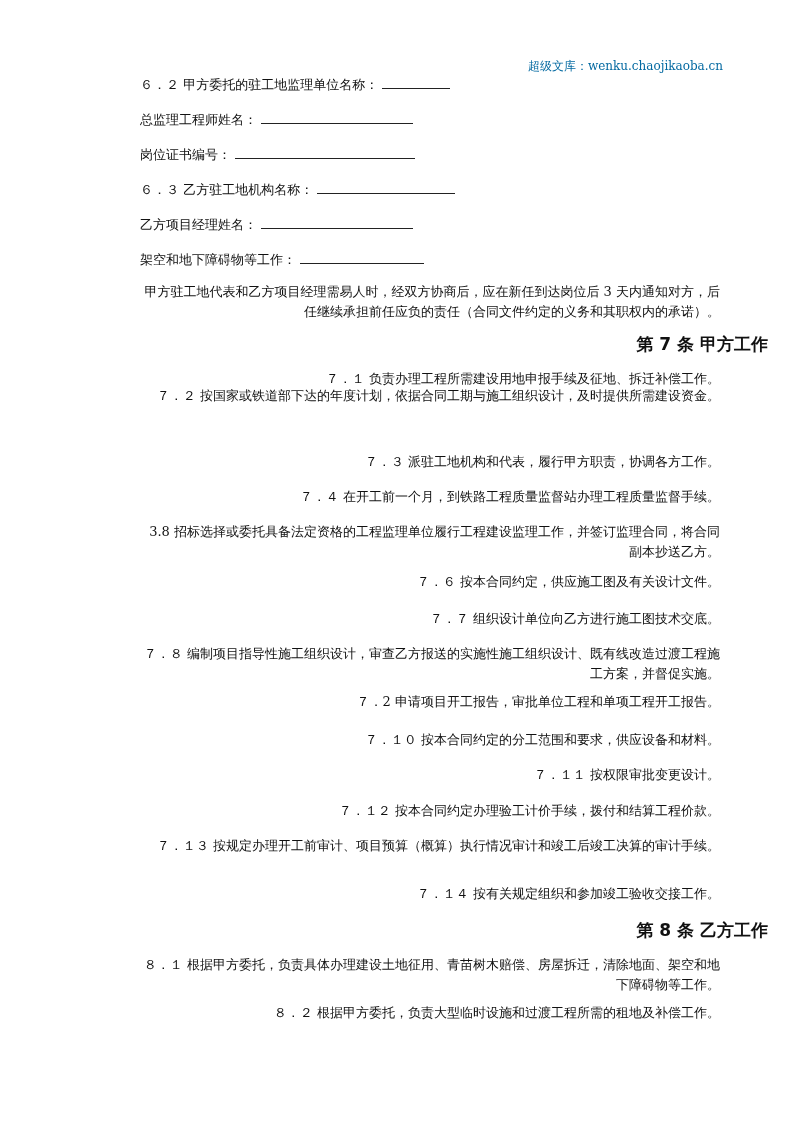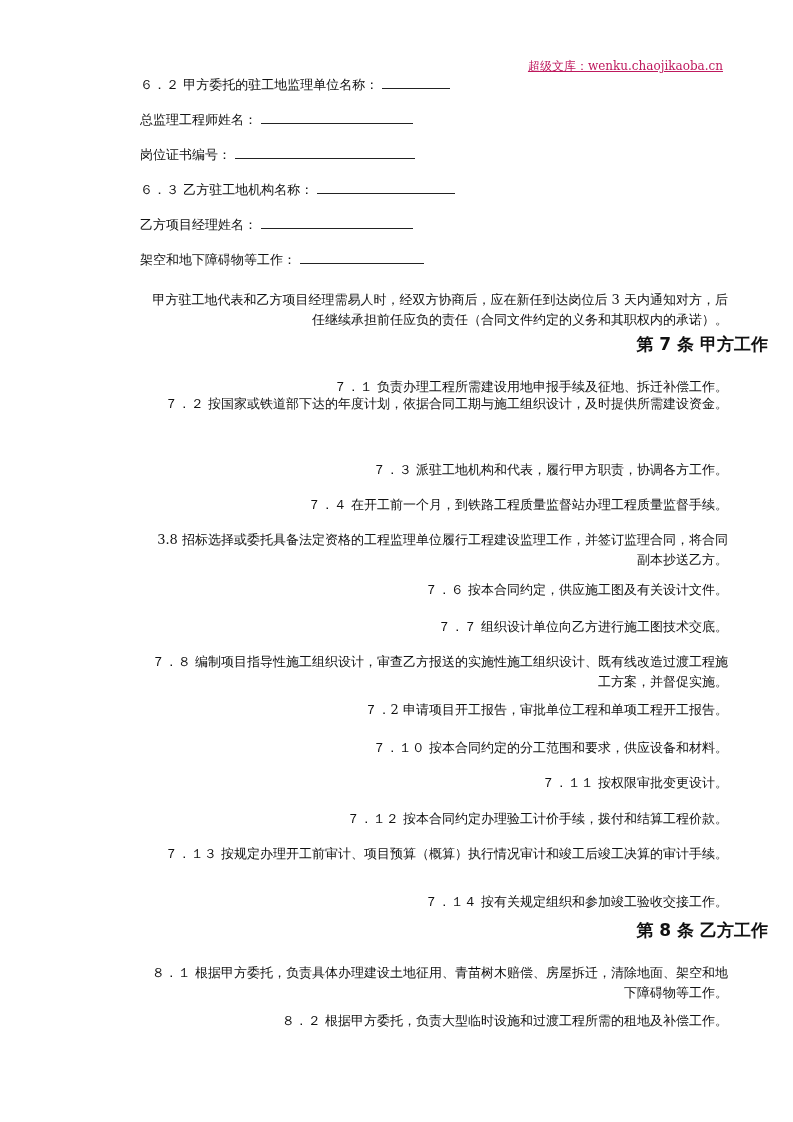--- a/index.html
+++ b/index.html
@@ -1,20 +1,20 @@
 <!DOCTYPE html>
 <html><head>
 <meta charset="utf-8">
 <style>
   html, body { margin: 0; padding: 0; background: #ffffff; }
   body { width: 793px; height: 1122px; position: relative; overflow: hidden;
          font-family: "DejaVu Serif", "Liberation Serif", serif; color: #111; }
-  .header { position: absolute; top: 58px; right: 70px; font-size: 12px; color: #be185d; text-decoration: underline; }
+  .header { position: absolute; top: 58px; right: 70px; font-size: 12px; color: #0369a1; }
   .page { position: absolute; left: 92px; top: 74px; width: 628px; font-size: 13px; line-height: 20px; }
-  .p { margin: 8px; text-indent: 0; }
+  .p { margin: 0; text-indent: 0; }
   .indent { padding-left: 48px; }
   .field { display: flex; align-items: baseline; }
   .line { display: inline-block; border-bottom: 1px solid #222; height: 14px; margin-left: 4px; }
   .wrap { text-indent: 48px; }
   .heading { font-weight: bold; font-family: "DejaVu Sans", "Liberation Sans", sans-serif; font-size: 17px; }
   .row { position: absolute; left: 0; width: 628px; text-align: right; }
 </style>
 </head>
 <body>
 

